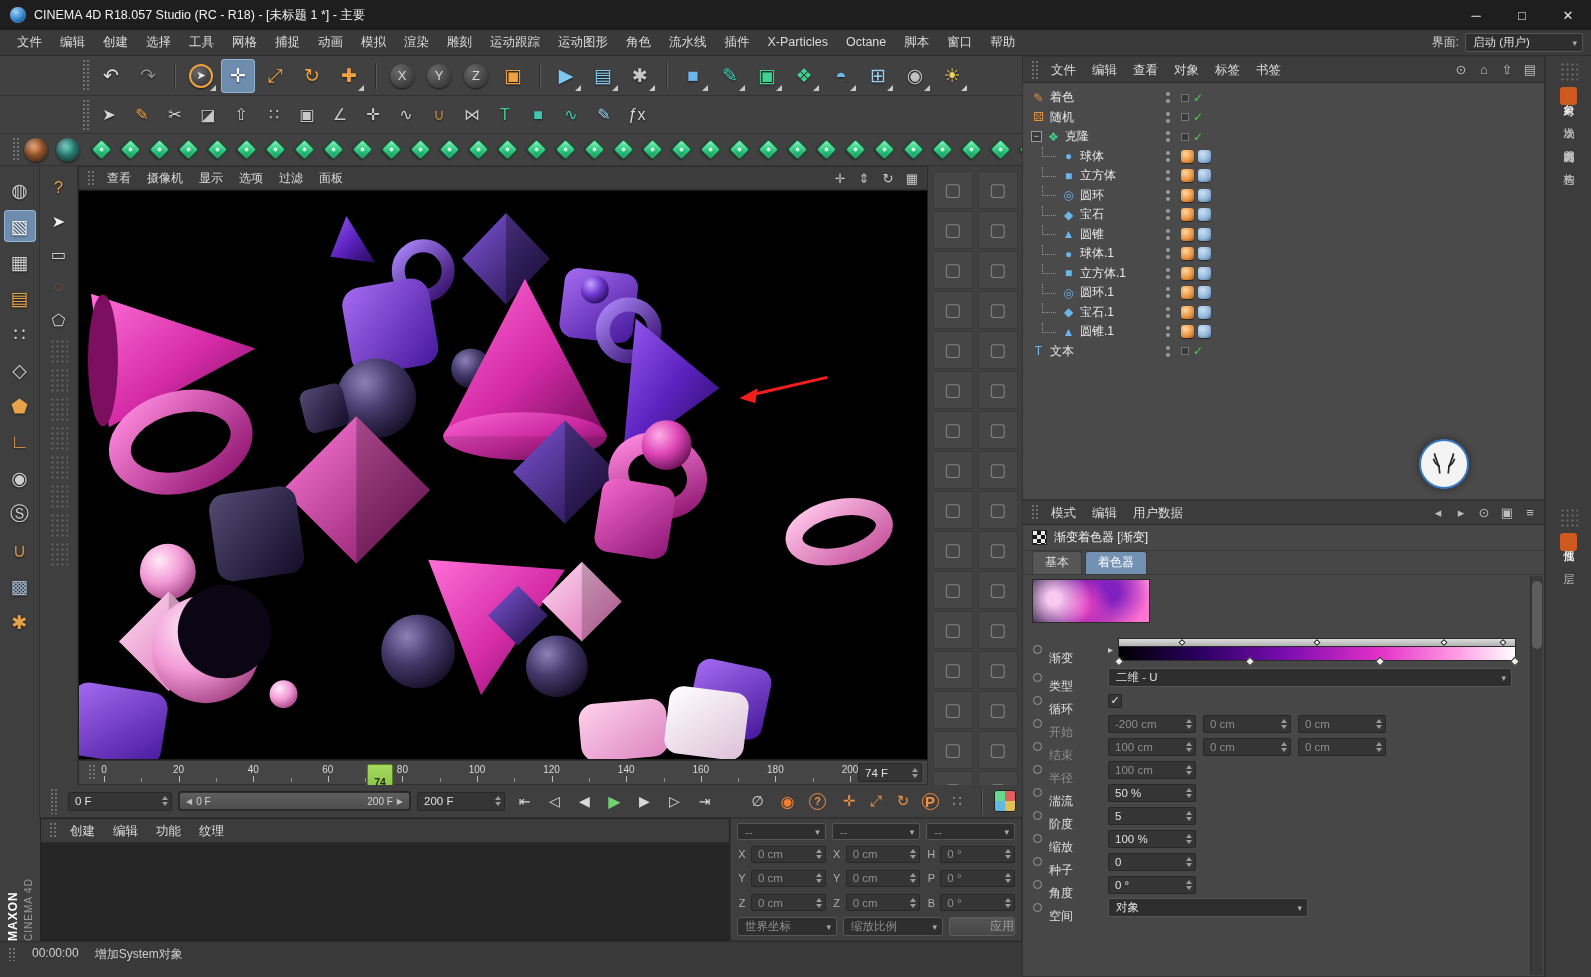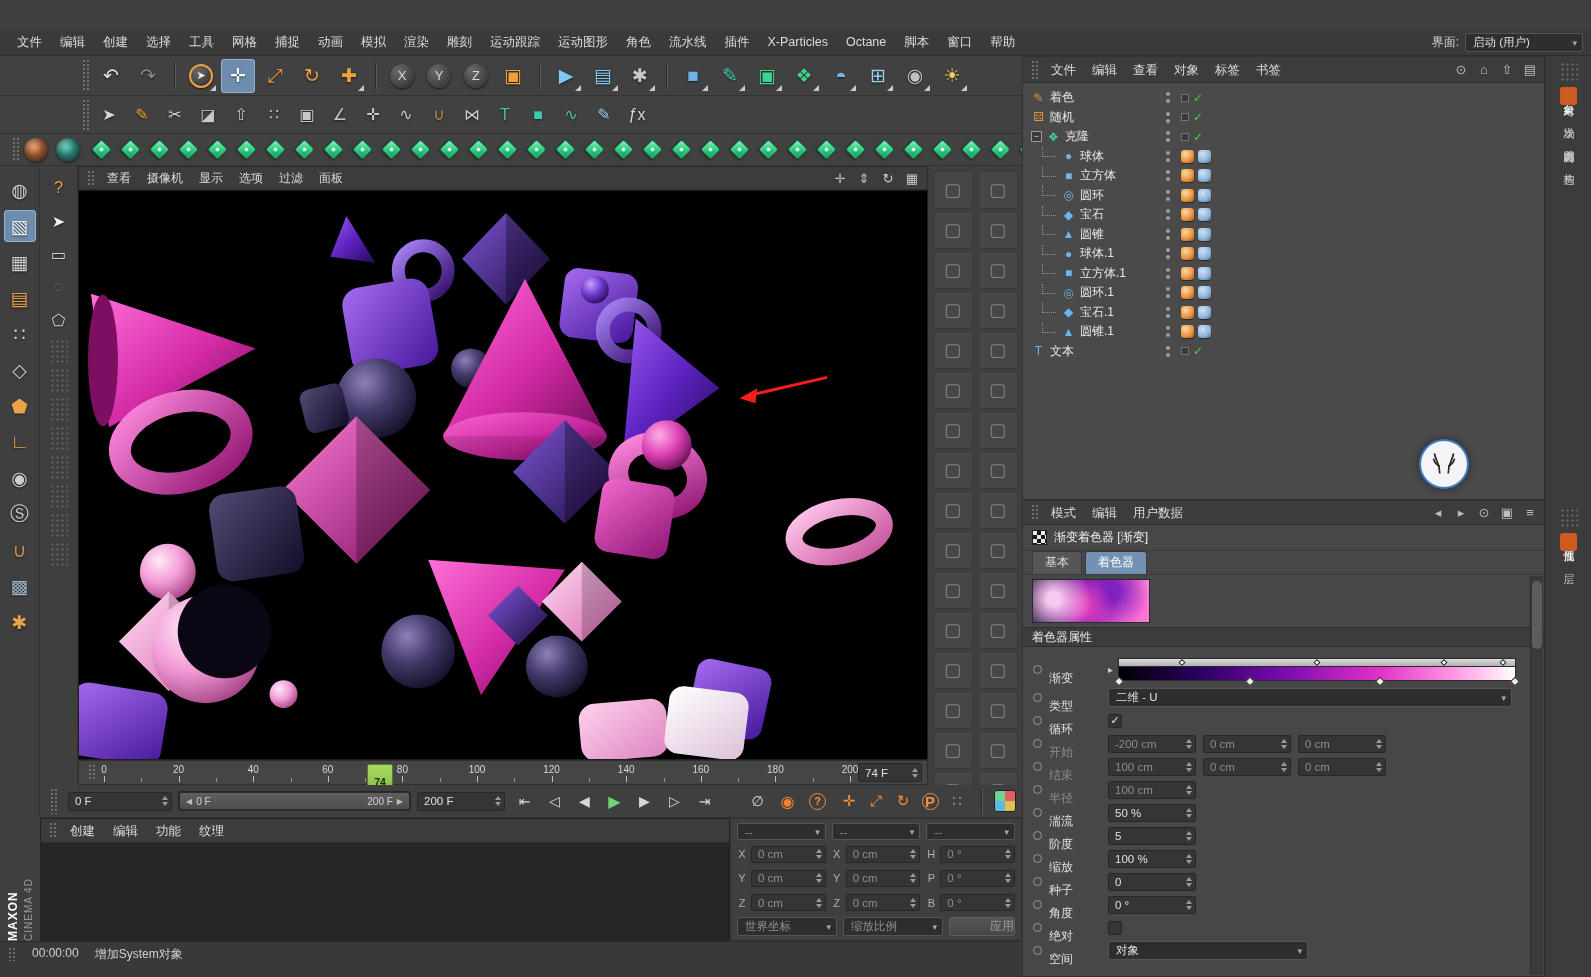--- a/index.html
+++ b/index.html
@@ -177,20 +177,29 @@
 .dock-bottom{position:absolute;top:452px;left:0;width:100%;display:flex;flex-direction:column;align-items:center;gap:5px;}
 .vtab{writing-mode:vertical-rl;padding:9px 3px;font-size:11px;color:#c4c4c4;border-radius:3px;line-height:1;}
 .vtab.active{background:#cf5a20;color:#fff;}
 .dock-handle{width:18px;height:20px;background-image:radial-gradient(#707070 1px,transparent 1.3px);background-size:5px 5px;opacity:.7;}
 </style>
 </head>
 <body>
 
 <div id="app">
 
+  <div class="titlebar">
+    <span class="app-icon"></span>
+    <span class="title-text">CINEMA 4D R18.057 Studio (RC - R18) - [未标题 1 *] - 主要</span>
+    <div class="win-controls" id="win-controls">
+        <div class="win-btn">─</div>
+        <div class="win-btn">□</div>
+        <div class="win-btn">✕</div>
+      </div>
+  </div>
 
   <div class="menubar">
     <div class="menu-items" id="main-menu">
         <div class="menu-item">文件</div>
         <div class="menu-item">编辑</div>
         <div class="menu-item">创建</div>
         <div class="menu-item">选择</div>
         <div class="menu-item">工具</div>
         <div class="menu-item">网格</div>
         <div class="menu-item">捕捉</div>
@@ -1333,21 +1342,20 @@
       <span class="checker"></span>
       <span>渐变着色器 [渐变]</span>
     </div>
     <div class="am-tabs" id="am-tabs">
         <div class="am-tab">基本</div>
         <div class="am-tab active">着色器</div>
       </div>
     <div class="am-preview">
       <div class="preview-thumb"></div>
     </div>
-    <div class="am-section">着色器属性</div>
     <div class="am-rows" id="am-rows">
         <div class="am-row tall">
           <span class="anim-dot"></span>
           <span class="am-label">渐变</span>
           <div class="grad-wrap">
             <span class="grad-expander">▸</span>
             <div class="grad-stack">
               <div class="grad-markers">
                 <span class="grad-marker" style="left: 16%;"></span>
                 <span class="grad-marker" style="left: 50%;"></span>
@@ -1487,25 +1495,20 @@
           <div class="numfield">
             <span class="field-value">0 °</span>
             <span class="steppers">
               <i class="up"></i>
               <i class="dn"></i>
             </span>
           </div>
         </div>
         <div class="am-row">
           <span class="anim-dot"></span>
-          <span class="am-label">绝对</span>
-          <div class="checkbox"></div>
-        </div>
-        <div class="am-row">
-          <span class="anim-dot"></span>
           <span class="am-label">空间</span>
           <div class="select am-select small">
             <span class="sel-value">对象</span>
             <span class="caret">▾</span>
           </div>
         </div>
       </div>
     <div class="am-scrollbar">
         <div class="thumb"></div>
       </div>

